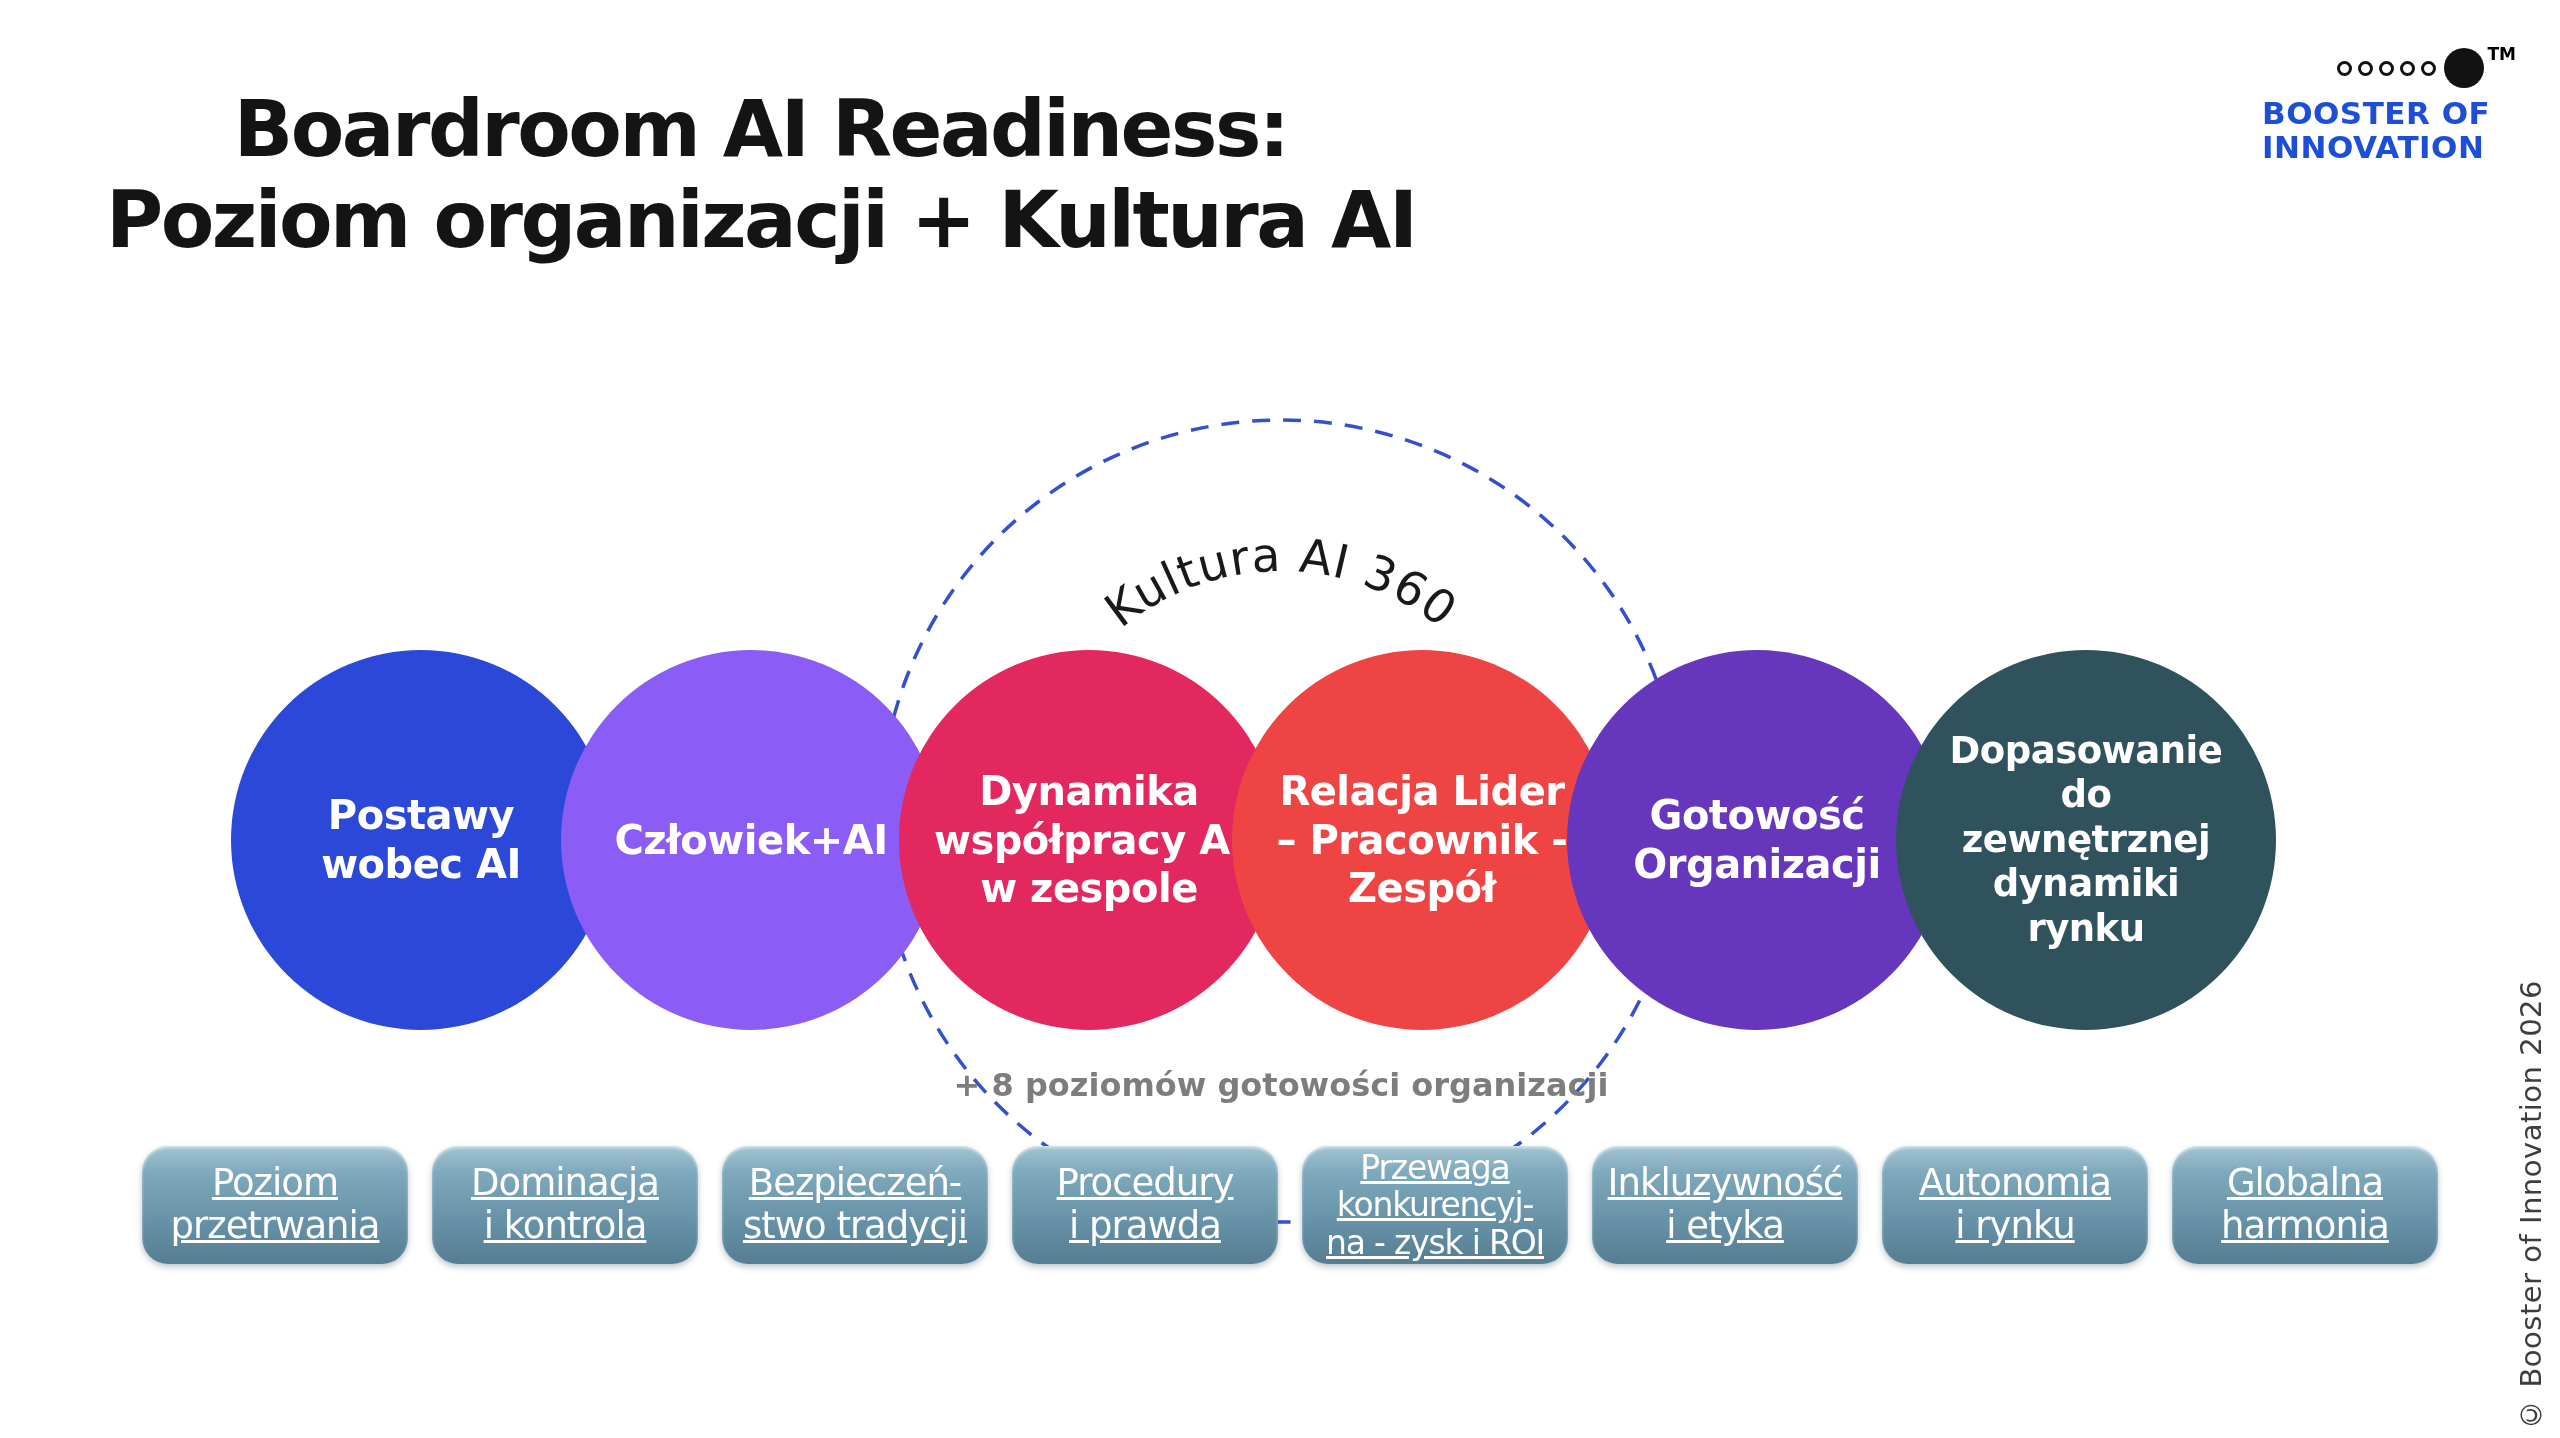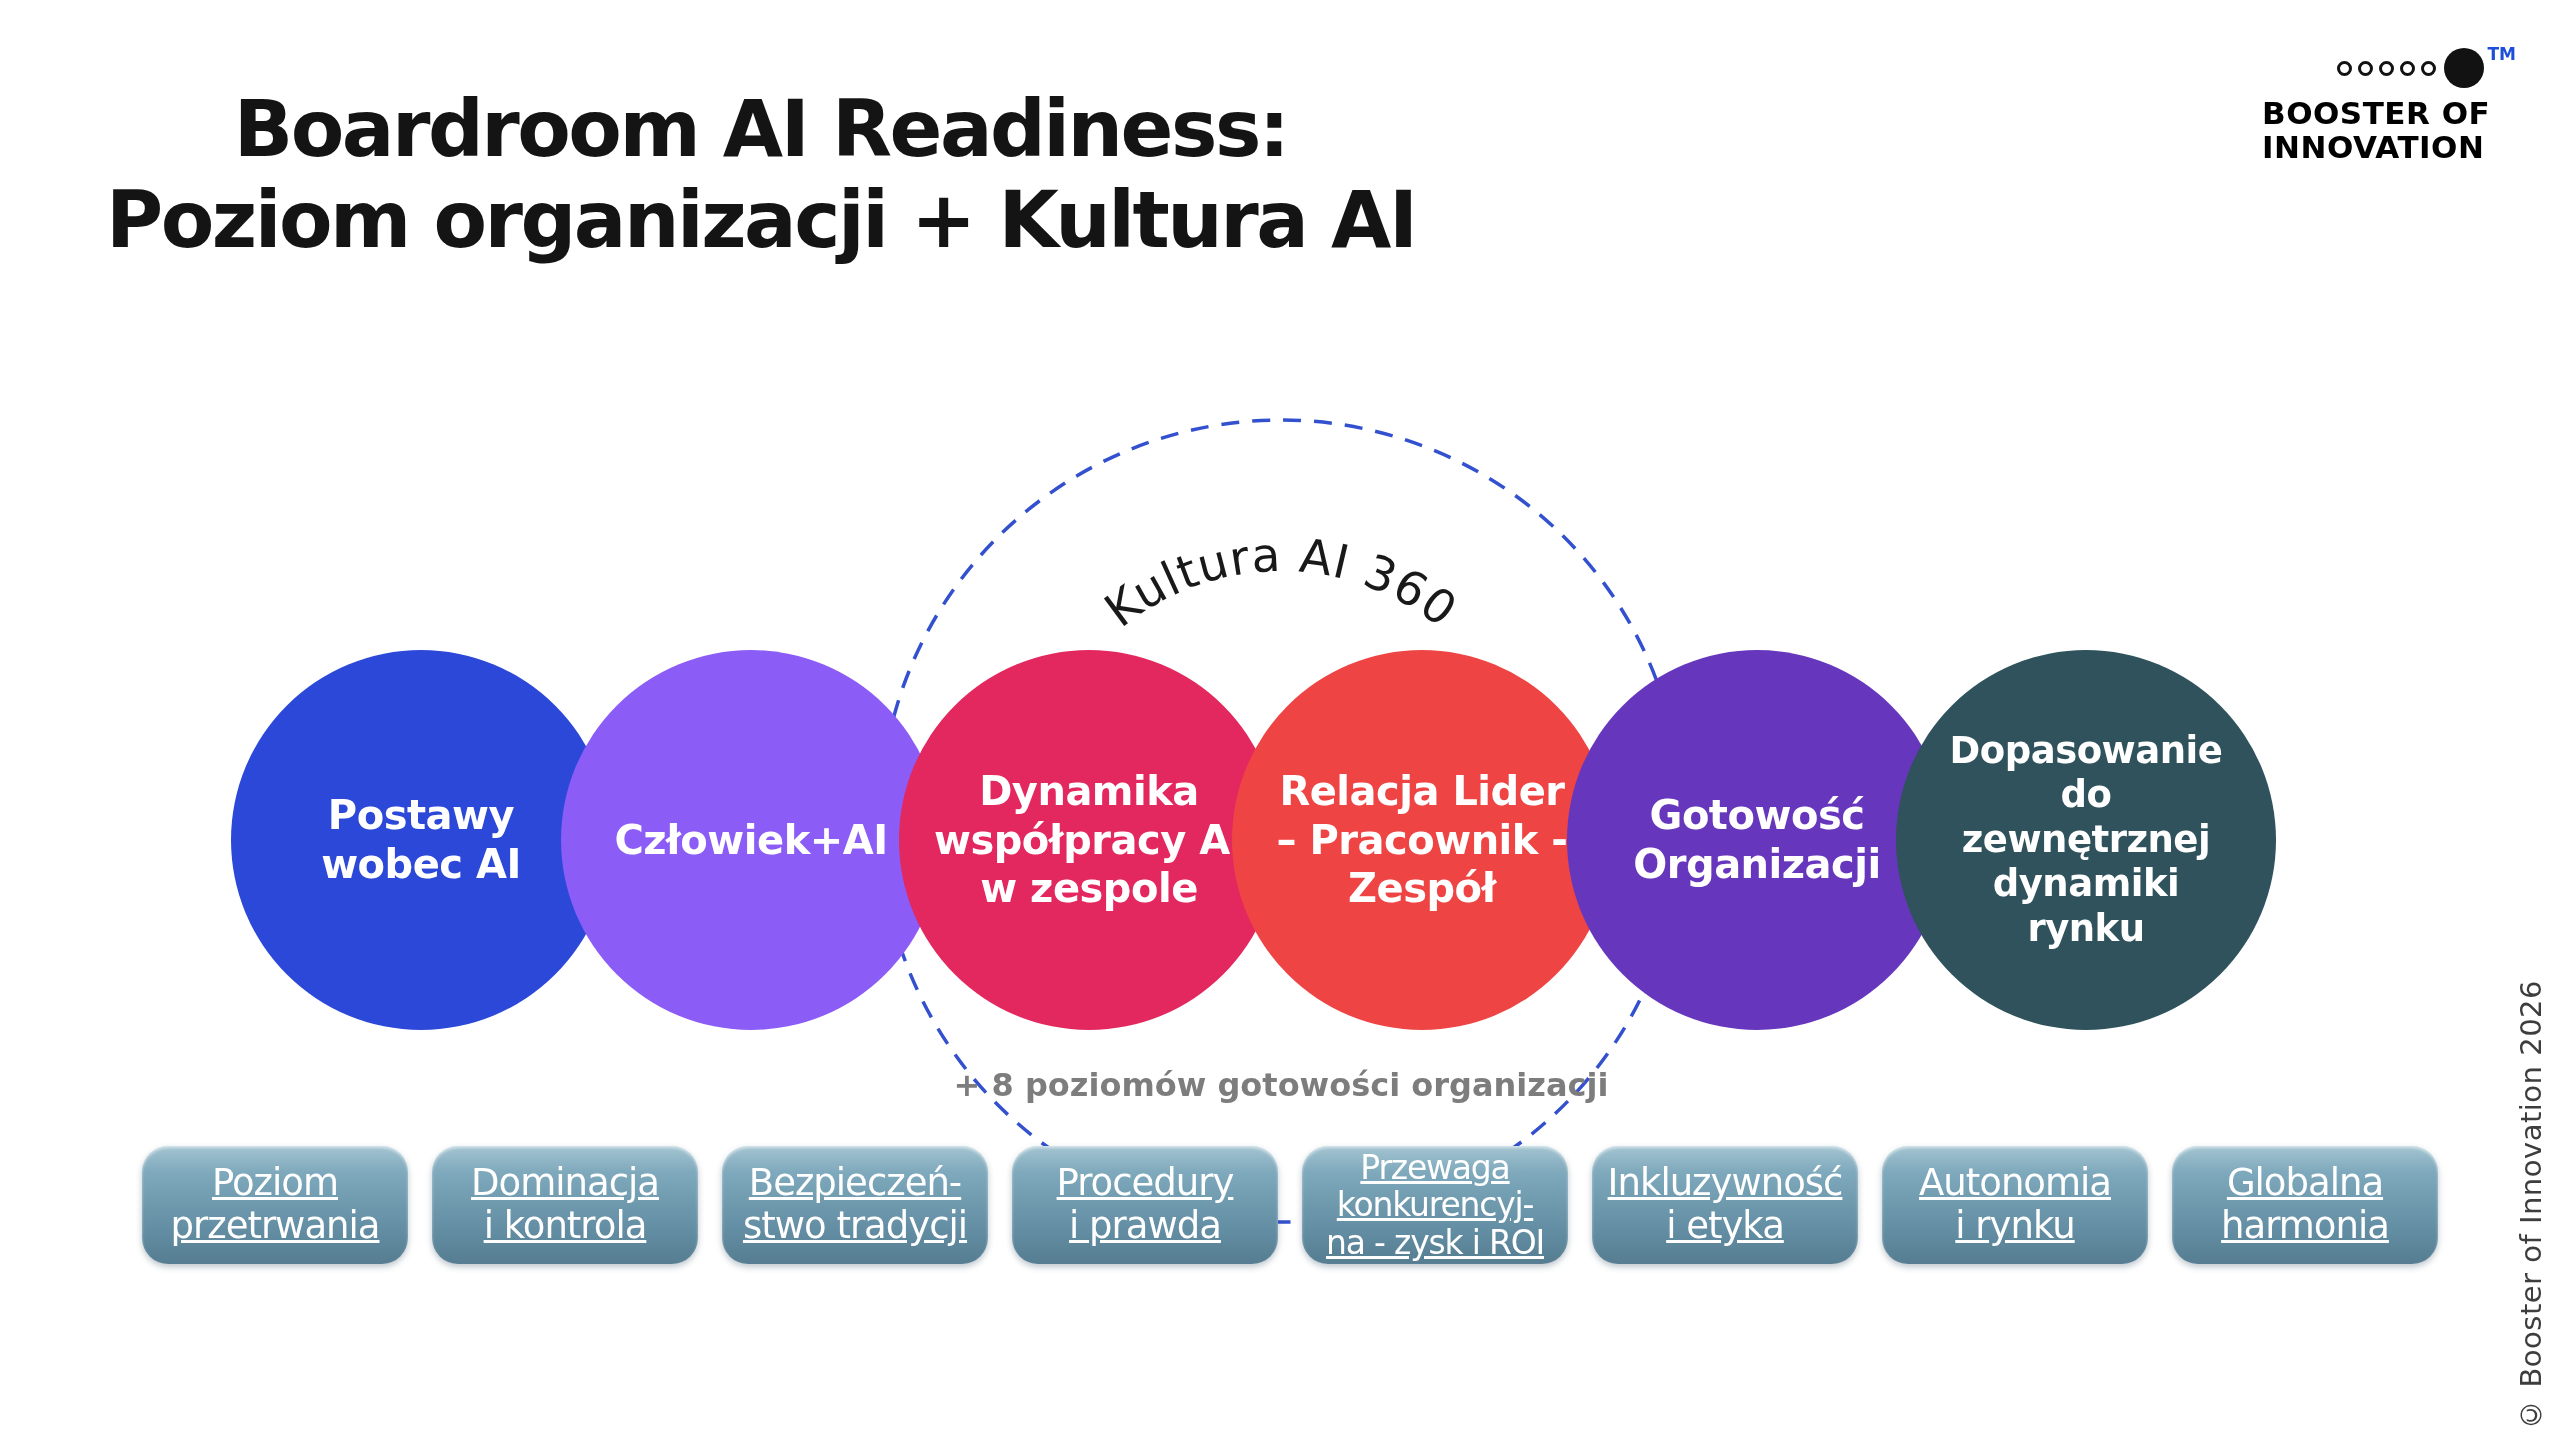--- a/index.html
+++ b/index.html
@@ -11,22 +11,22 @@
   .title{
     position:absolute;left:106px;top:84px;margin:0;
     font-size:78px;line-height:1.17;font-weight:700;color:#141414;
     letter-spacing:-2.5px;white-space:pre-line;text-align:center;
   }
   
   .logo{position:absolute;right:44px;top:44px;width:254px;}
   .logo-row{display:flex;align-items:center;justify-content:flex-end;height:48px;margin-bottom:4px;}
   .dot{width:15px;height:15px;border:3.5px solid #121212;border-radius:50%;margin-right:6px;box-sizing:border-box;flex:none;}
   .dot-big{width:40px;height:40px;background:#121212;border-radius:50%;margin-left:2px;flex:none;}
-  .tm{font-size:17px;font-weight:700;color:#1d4ed8;align-self:flex-start;margin-left:3px;margin-top:0px;}
-  .logo-text{font-size:31px;font-weight:800;line-height:1.1;color:#000000;letter-spacing:.5px;white-space:pre-line;}
+  .tm{font-size:17px;font-weight:700;color:#000000;align-self:flex-start;margin-left:3px;margin-top:0px;}
+  .logo-text{font-size:31px;font-weight:800;line-height:1.1;color:#1d4ed8;letter-spacing:.5px;white-space:pre-line;}
   
   .ring-svg{position:absolute;left:0;top:0;width:2560px;height:1438px;}
   .ring-arc-label{font-size:47px;font-weight:400;fill:#191919;letter-spacing:1px;}
   
   .circle{
     position:absolute;top:650px;width:380px;height:380px;border-radius:50%;
     display:flex;align-items:center;justify-content:center;text-align:center;
     color:#ffffff;font-weight:700;
   }
   .circle-label{font-size:40px;line-height:1.22;letter-spacing:-.5px;white-space:pre-line;padding:0 14px;}

